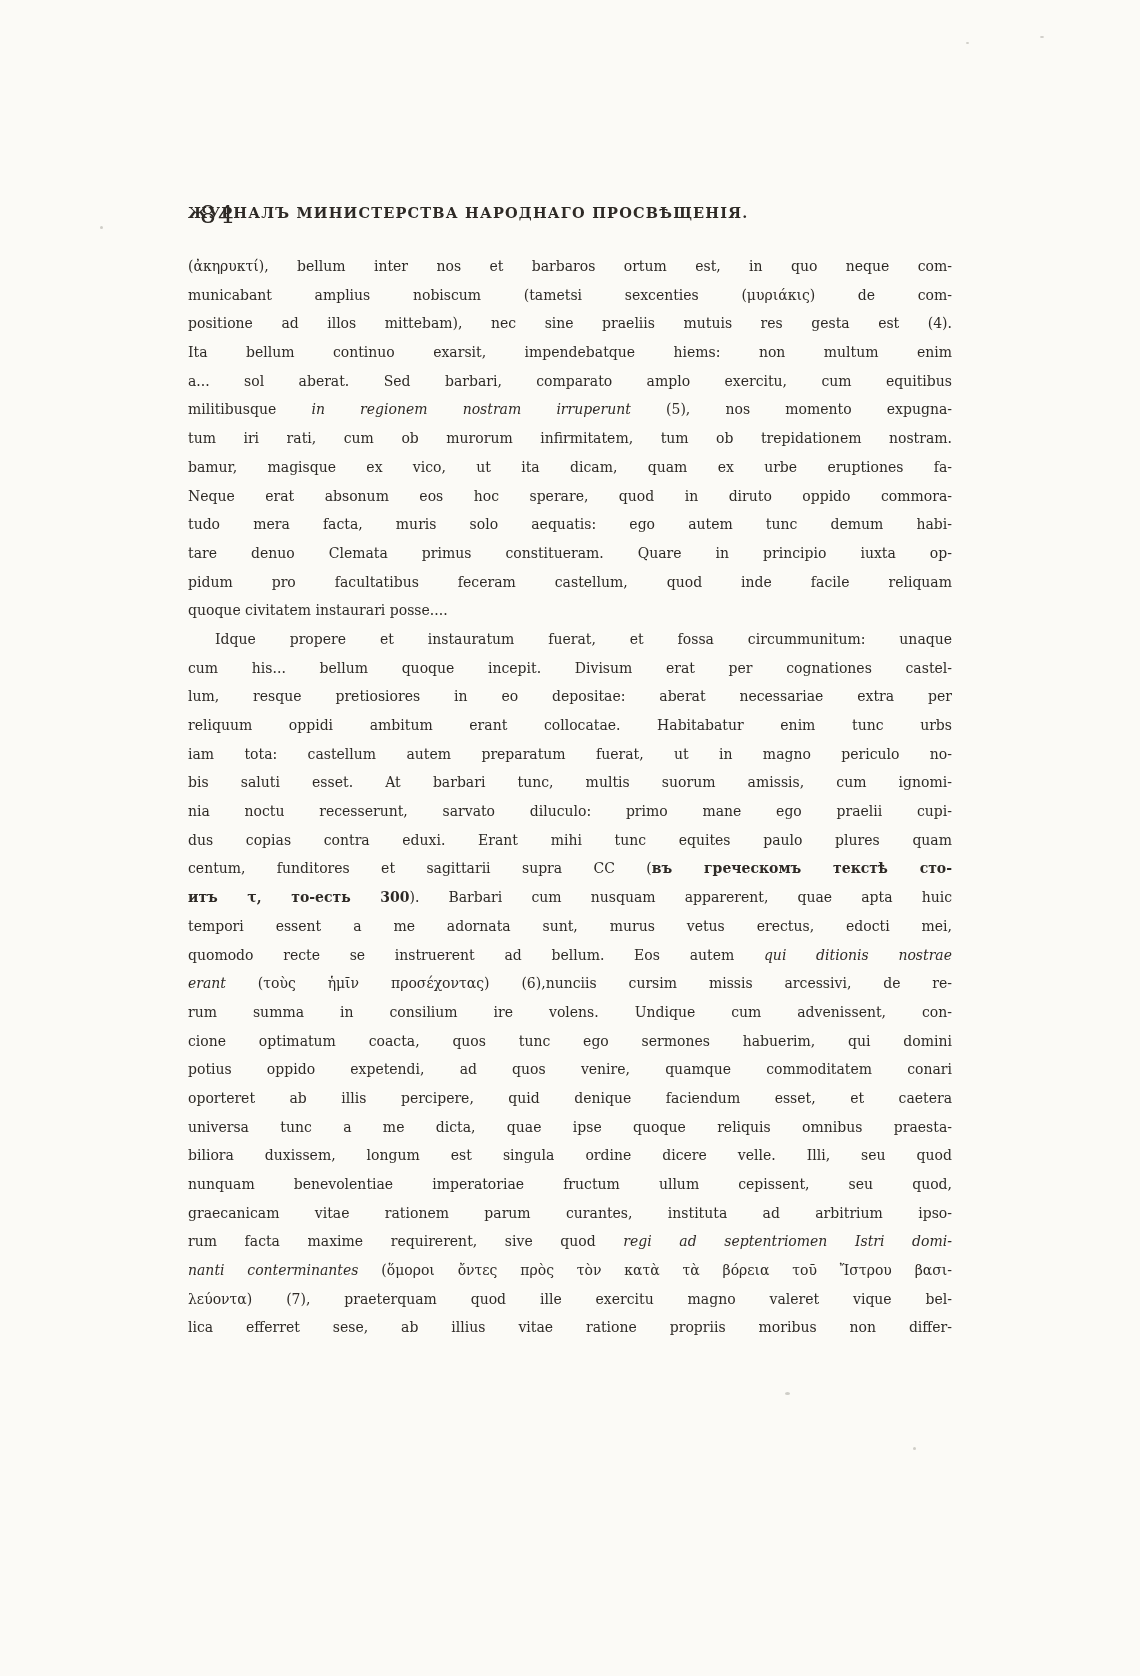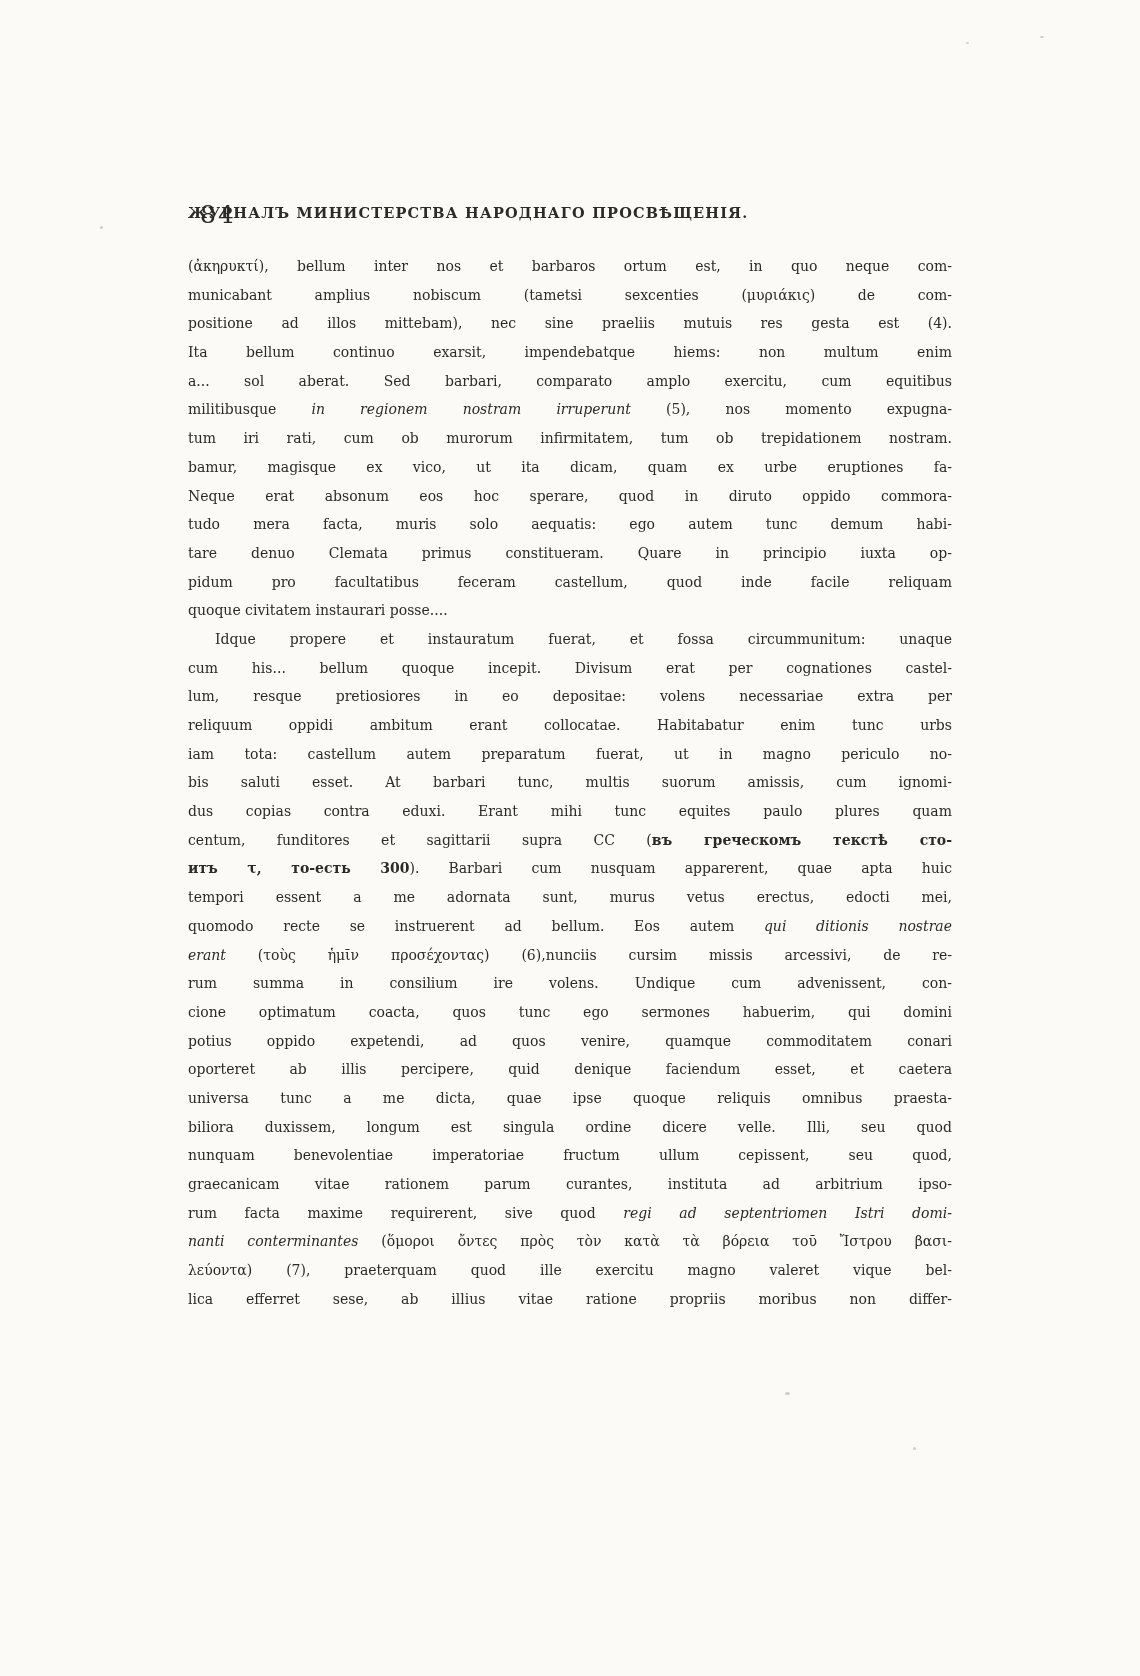--- a/index.html
+++ b/index.html
@@ -101,24 +101,25 @@
         <div class="line">bamur, magisque ex vico, ut ita dicam, quam ex urbe eruptiones fa-</div>
         <div class="line">Neque erat absonum eos hoc sperare, quod in diruto oppido commora-</div>
         <div class="line">tudo mera facta, muris solo aequatis: ego autem tunc demum habi-</div>
         <div class="line">tare denuo Clemata primus constitueram. Quare in principio iuxta op-</div>
         <div class="line">pidum pro facultatibus feceram castellum, quod inde facile reliquam</div>
         <div class="line loose">quoque civitatem instaurari posse....</div>
       </div>
       <div class="para">
         <div class="line indent">Idque propere et instauratum fuerat, et fossa circummunitum: unaque</div>
         <div class="line">cum his... bellum quoque incepit. Divisum erat per cognationes castel-</div>
-        <div class="line">lum, resque pretiosiores in eo depositae: volens necessariae extra per</div>
+        <div class="line">lum, resque pretiosiores in eo depositae: aberat necessariae extra per</div>
         <div class="line">reliquum oppidi ambitum erant collocatae. Habitabatur enim tunc urbs</div>
         <div class="line">iam tota: castellum autem preparatum fuerat, ut in magno periculo no-</div>
         <div class="line">bis saluti esset. At barbari tunc, multis suorum amissis, cum ignomi-</div>
+        <div class="line">nia noctu recesserunt, sarvato diluculo: primo mane ego praelii cupi-</div>
         <div class="line">dus copias contra eduxi. Erant mihi tunc equites paulo plures quam</div>
         <div class="line">centum, funditores et sagittarii supra CC (<b>въ греческомъ текстѣ сто-</b></div>
         <div class="line"><b>итъ τ, то-есть 300</b>). Barbari cum nusquam apparerent, quae apta huic</div>
         <div class="line">tempori essent a me adornata sunt, murus vetus erectus, edocti mei,</div>
         <div class="line">quomodo recte se instruerent ad bellum. Eos autem <i>qui ditionis nostrae</i></div>
         <div class="line"><i>erant</i> (τοὺς ἡμῖν προσέχοντας) (6),nunciis cursim missis arcessivi, de re-</div>
         <div class="line">rum summa in consilium ire volens. Undique cum advenissent, con-</div>
         <div class="line">cione optimatum coacta, quos tunc ego sermones habuerim, qui domini</div>
         <div class="line">potius oppido expetendi, ad quos venire, quamque commoditatem conari</div>
         <div class="line">oporteret ab illis percipere, quid denique faciendum esset, et caetera</div>

